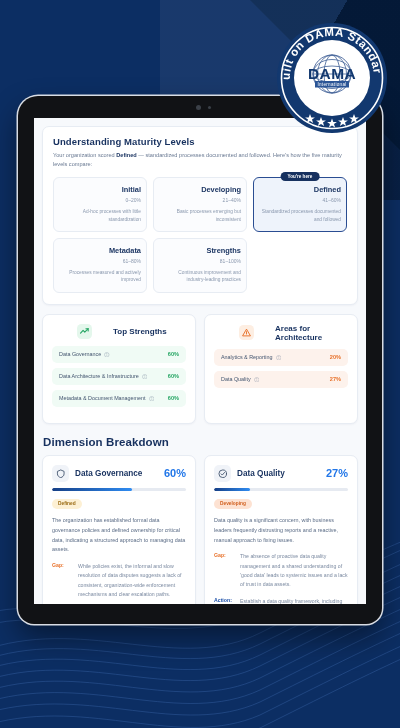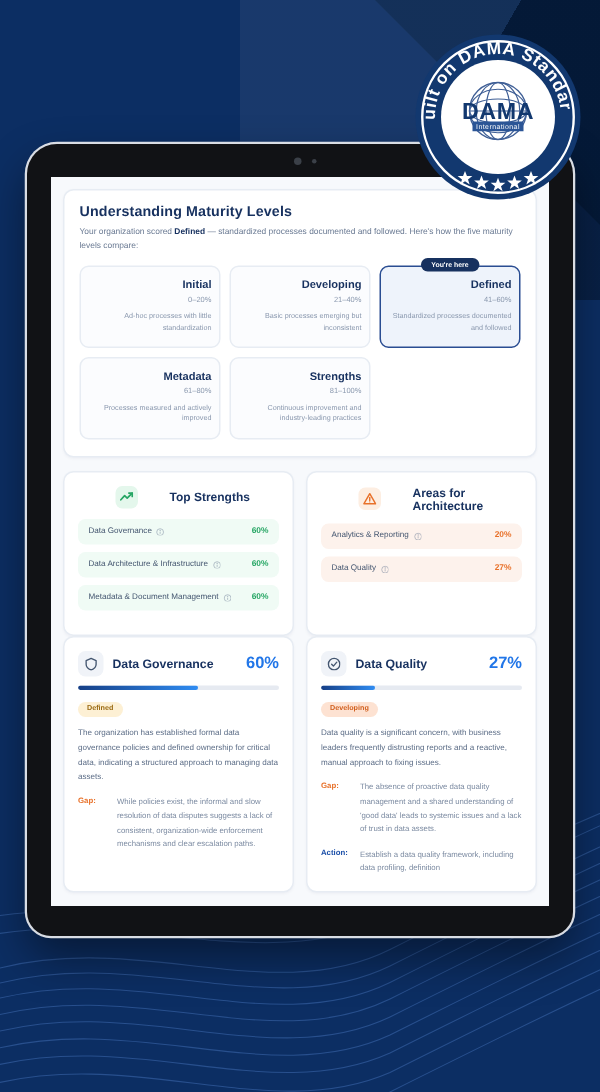--- a/index.html
+++ b/index.html
@@ -321,20 +321,21 @@
                     <line x1="8" y1="7.2" x2="8" y2="11.4"></line>
                     <circle cx="8" cy="4.8" r="0.6" fill="#6a7a93"></circle>
                   </svg>
               </span>
               <span class="row-val">27%</span>
             </div>
           </section>
 
         </div>
 
+        <h2 class="dim-head">Dimension Breakdown</h2>
 
         <div class="dims">
 
           <section class="card dim">
             <div class="dim-top">
               <span class="dim-ic">
                 <svg width="9.5" height="9.5" viewBox="0 0 16 16" fill="none" stroke="#43556f" stroke-width="1.5" stroke-linejoin="round">
                   <path d="M8 1.6 L13.6 4 V8.2 C13.6 11.4 11.1 13.6 8 14.6 C4.9 13.6 2.4 11.4 2.4 8.2 V4 Z"></path>
                 </svg>
               </span>

